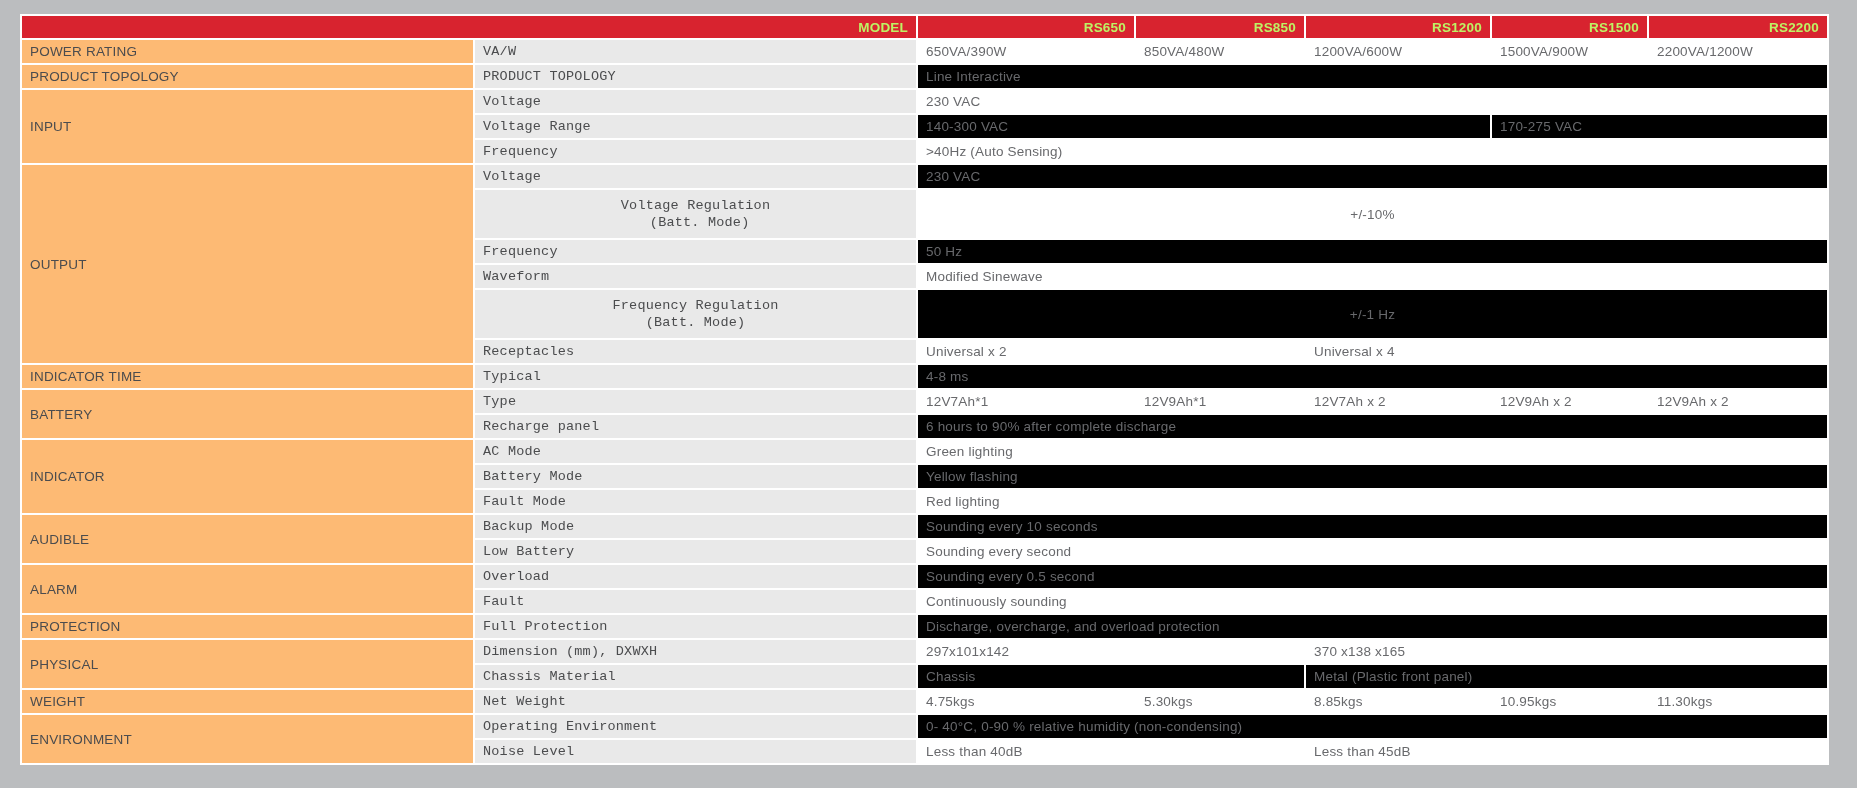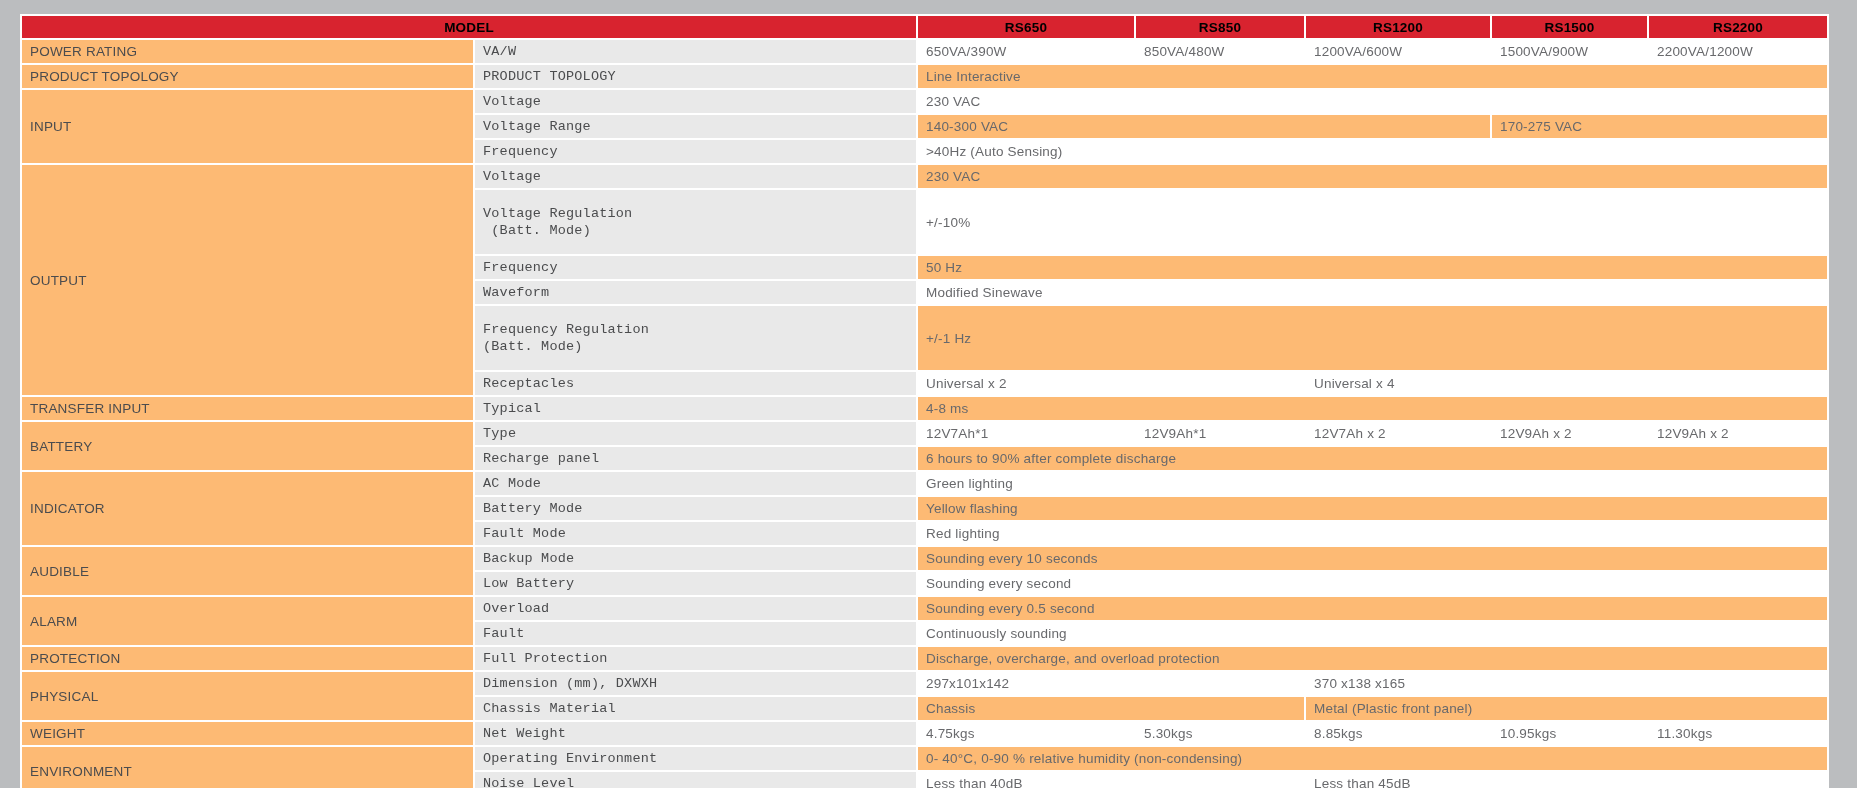--- a/index.html
+++ b/index.html
@@ -18,37 +18,37 @@
   }
   th,td{
     border:2px solid #ffffff;
     padding:2px 8px;
     font-size:13.5px;
     vertical-align:middle;
     overflow:hidden;
   }
   thead tr{height:24px;}
   thead th{
-    background:#d8232f;color:#000000;
-    text-align:center;font-weight:bold;letter-spacing:.2px;
+    background:#d8232f;color:#bef264;
+    text-align:right;font-weight:bold;letter-spacing:.2px;
     font-size:13.5px;
   }
   tbody tr{height:25px;}
-  tbody tr.tall{height:66px;}
+  tbody tr.tall{height:50px;text-align:center;}
   td.cat{
     background:#fdba74;color:#4b4c4e;
     letter-spacing:.2px;
     margin-left:17px;
   }
   td.lab{
     background:#e9e9e9;color:#4b4c4e;
     white-space:pre-wrap;line-height:17px;letter-spacing:.2px;font-family:Liberation Mono, monospace;
   }
   td.val{color:#68696c;letter-spacing:.2px;}
-  tr.g td.val{background:#fdba74;margin-left:12px;}
+  tr.g td.val{background:#000000;margin-left:12px;}
   tr.w td.val{background:#ffffff;}
   .footer-white{
     position:absolute;left:0;top:788px;width:1857px;height:22px;background:#ffffff;
   }
 </style>
 </head>
 <body>
 
 <div class="canvas">
   <table class="spec">
@@ -122,21 +122,21 @@
           <td class="lab">Frequency Regulation
 (Batt. Mode)</td>
           <td class="val" colspan="5">+/-1 Hz</td>
         </tr>
         <tr class="w">
           <td class="lab">Receptacles</td>
           <td class="val" colspan="2">Universal x 2</td>
           <td class="val" colspan="3">Universal x 4</td>
         </tr>
         <tr class="g">
-          <td class="cat" rowspan="1">TRANSFER INPUT</td>
+          <td class="cat" rowspan="1">INDICATOR TIME</td>
           <td class="lab">Typical</td>
           <td class="val" colspan="5">4-8 ms</td>
         </tr>
         <tr class="w">
           <td class="cat" rowspan="2">BATTERY</td>
           <td class="lab">Type</td>
           <td class="val" colspan="1">12V7Ah*1</td>
           <td class="val" colspan="1">12V9Ah*1</td>
           <td class="val" colspan="1">12V7Ah x 2</td>
           <td class="val" colspan="1">12V9Ah x 2</td>

